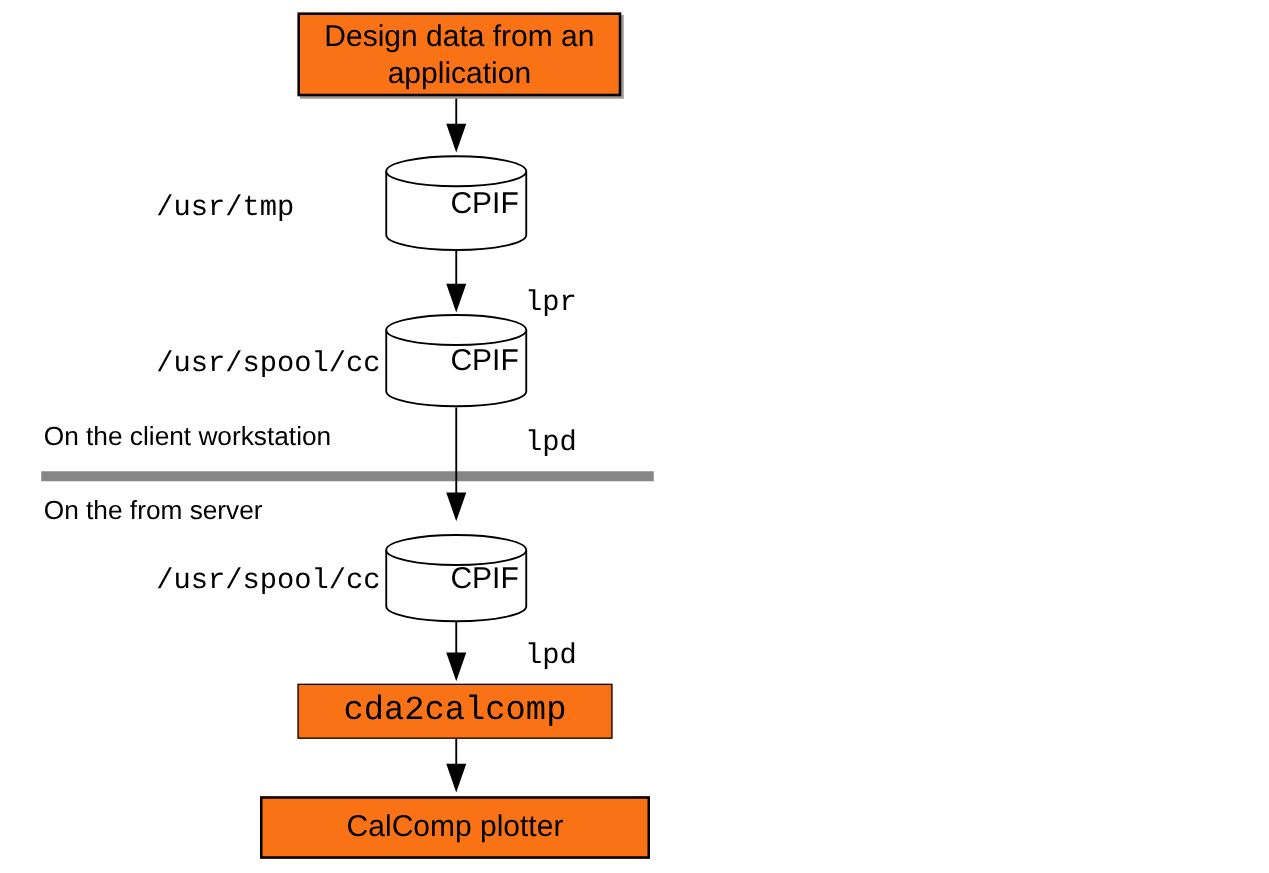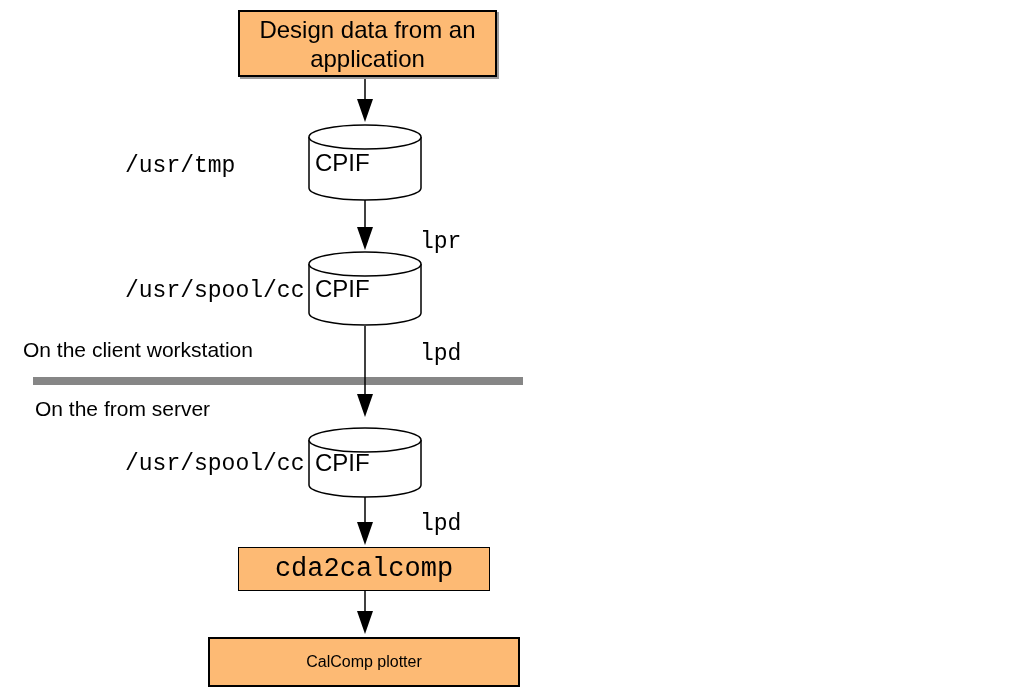--- a/index.html
+++ b/index.html
@@ -12,21 +12,21 @@
     width: 1015px;
     height: 698px;
     background: #ffffff;
     overflow: hidden;
     font-family: "Liberation Sans", sans-serif;
     color: #000000;
   }
   .box {
     position: absolute;
     box-sizing: border-box;
-    background: #fdba74;
+    background: #f97316;
     border: 2px solid #000000;
     display: flex;
     align-items: center;
     justify-content: center;
     text-align: center;
   }
   .box-top {
     left: 238px; top: 10px;
     width: 259px; height: 67px;
     font-size: 24px; line-height: 29px;
@@ -36,41 +36,41 @@
   .box-cda {
     left: 238px; top: 547px;
     width: 252px; height: 44px;
     border-width: 1.5px;
     font-family: "Liberation Mono", monospace;
     font-size: 27px;
   }
   .box-plotter {
     left: 208px; top: 637px;
     width: 312px; height: 50px;
-    font-size: 16px;
+    font-size: 24px;
   }
   .mono-label {
     position: absolute;
     font-family: "Liberation Mono", monospace;
     font-size: 23px;
     line-height: 26px;
     white-space: pre;
     text-align: right;
   }
   .sans-label {
     position: absolute;
     font-size: 21px;
     line-height: 24px;
     white-space: pre;
   }
   .cpif-label {
     position: absolute;
     left: 315px;
     width: 100px;
-    text-align: left;
+    text-align: right;
     font-size: 24px;
     line-height: 26px;
   }
   .divider {
     position: absolute;
     left: 33px; top: 377px;
     width: 490px; height: 8px;
   }
   svg.canvas {
     position: absolute;
@@ -146,16 +146,16 @@
   </div>
 
   <div class="mono-label" style="left:125px; top:153px">/usr/tmp</div>
   <div class="mono-label" style="left:125px; top:278px">/usr/spool/cc</div>
   <div class="mono-label" style="left:125px; top:451px">/usr/spool/cc</div>
 
   <div class="mono-label" style="left:420px; top:229px">lpr</div>
   <div class="mono-label" style="left:420px; top:341px">lpd</div>
   <div class="mono-label" style="left:420px; top:511px">lpd</div>
 
-  <div class="sans-label" style="left:23px; top:338px">On the client workstation</div>
+  <div class="sans-label" style="left:35px; top:338px">On the client workstation</div>
   <div class="sans-label" style="left:35px; top:397px">On the from server</div>
 
 </div>
 
 </body></html>

